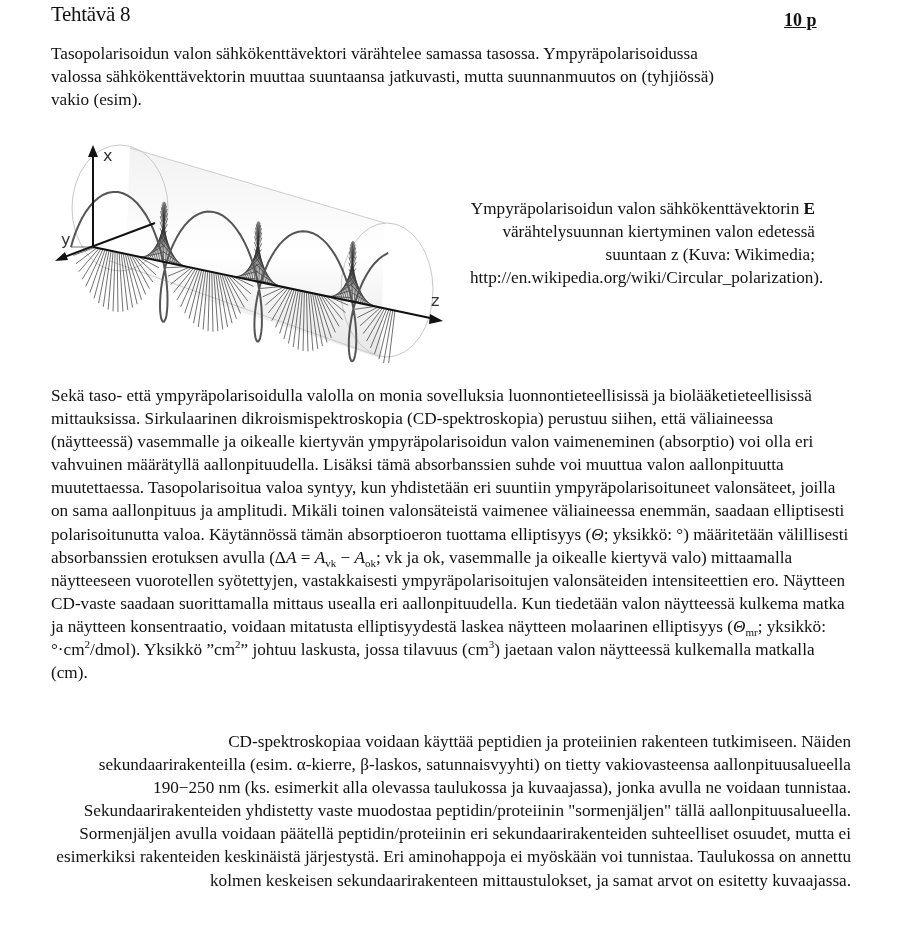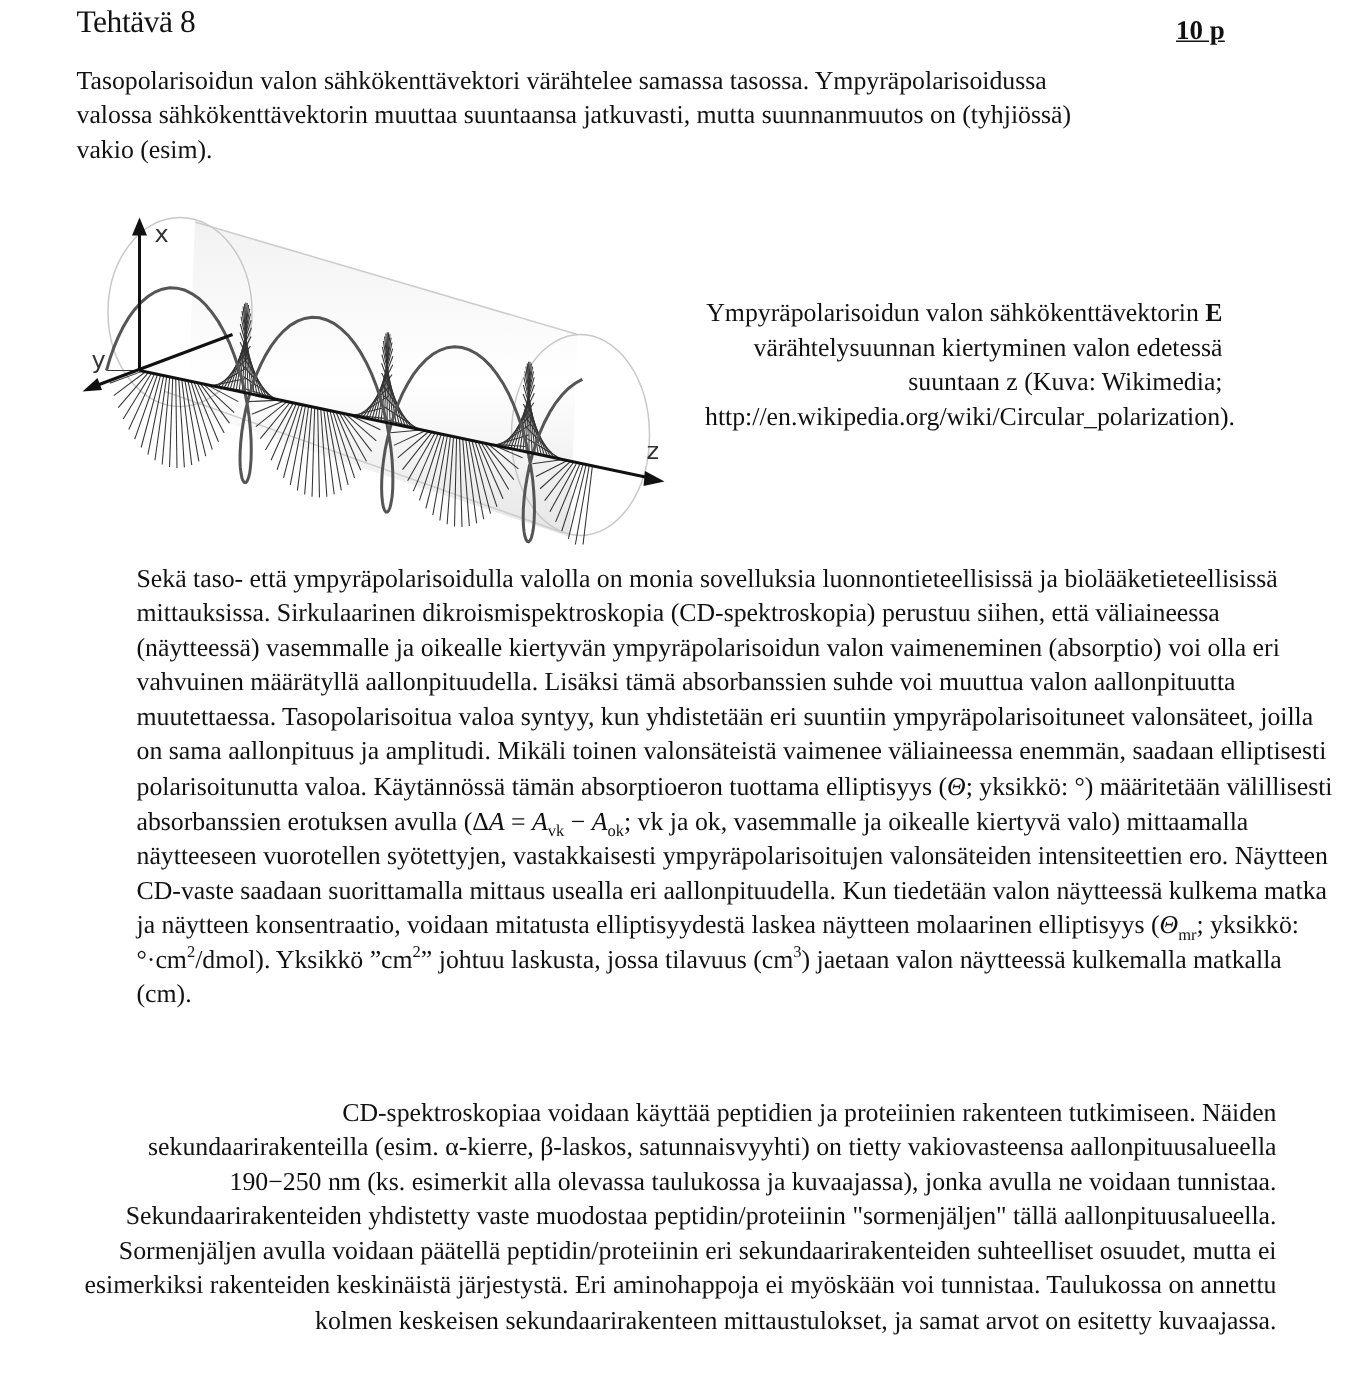--- a/index.html
+++ b/index.html
@@ -14,21 +14,21 @@
   }
   .points {
     position: absolute; left: 784px; top: 10px;
     font-weight: bold; font-size: 18px; text-decoration: underline;
   }
   .para {
     position: absolute; left: 51px; width: 800px;
     font-size: 17.2px; line-height: 23.1px; margin: 0;
   }
   .p-intro { top: 42px; }
-  .p-body1 { top: 374px; margin-left: 40px; }
+  .p-body1 { top: 384px; }
   .p-body2 { top: 730px; text-align: right; }
   .indent { display: inline-block; width: 59px; }
   .figure { position: absolute; left: 55px; top: 143px; width: 400px; height: 220px; }
   .caption {
     position: absolute; left: 470px; top: 197px; width: 345px;
     font-size: 17.2px; line-height: 23.1px; margin: 0; text-align: right;
   }
   sub, sup { font-size: 11px; line-height: 0; }
   .it { font-style: italic; }
   .bold { font-weight: bold; }

